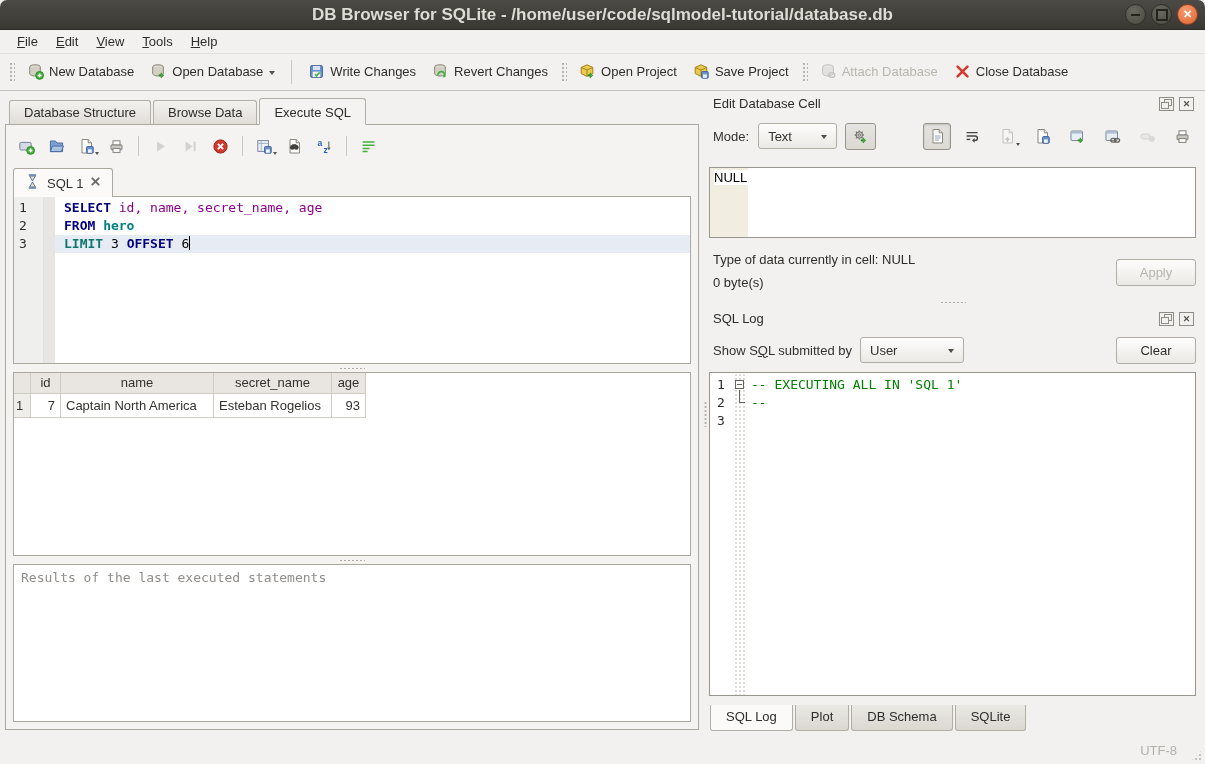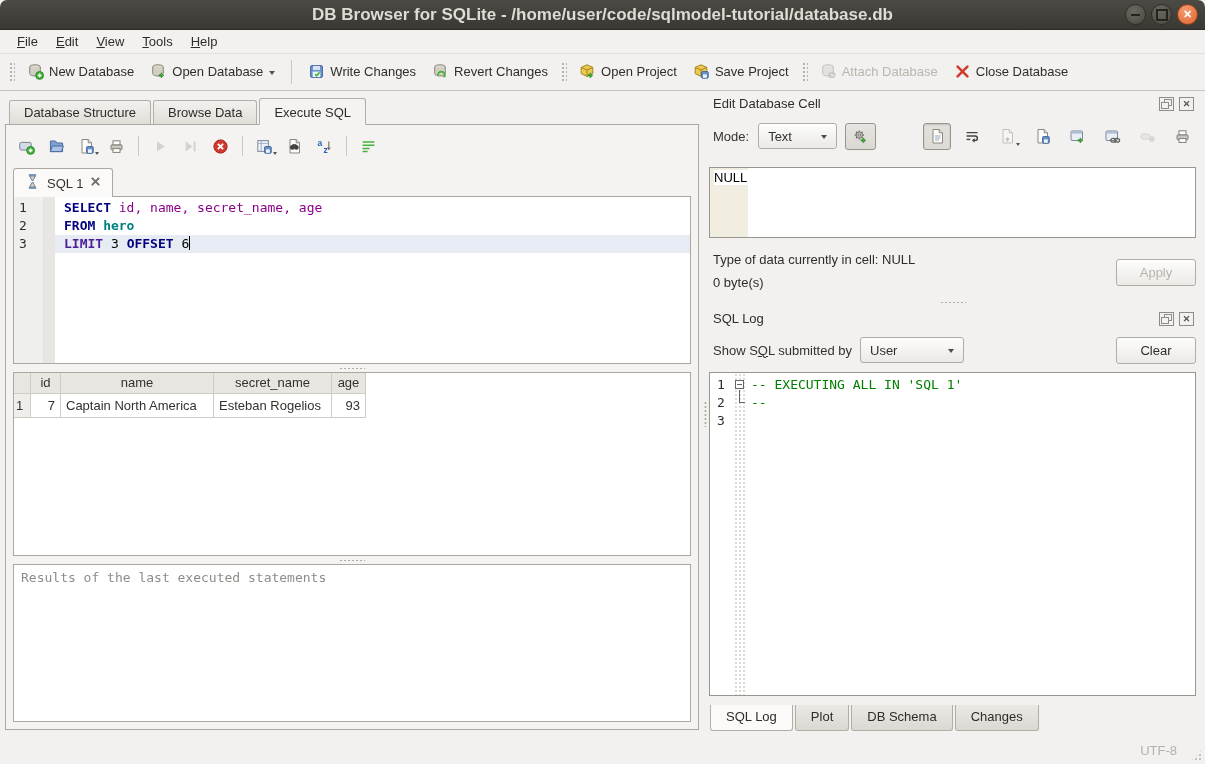--- a/index.html
+++ b/index.html
@@ -366,21 +366,21 @@
               <div class="ed-code"><span style="color: rgb(0, 0, 128); font-weight: bold;">SELECT</span><span style="color: rgb(139, 0, 139);"> id, name, secret_name, age</span></div>
             </div>
             <div class="ed-line">
               <div class="ed-gutter">2</div>
               <div class="ed-marker"></div>
               <div class="ed-code"><span style="color: rgb(0, 0, 128); font-weight: bold;">FROM</span><span style="color: rgb(0, 128, 128); font-weight: bold;"> hero</span></div>
             </div>
             <div class="ed-line current">
               <div class="ed-gutter">3</div>
               <div class="ed-marker"></div>
-              <div class="ed-code"><span style="color: #4c1d95; font-weight: bold;">LIMIT</span><span style="color: rgb(0, 0, 0);"> 3 </span><span style="color: rgb(0, 0, 128); font-weight: bold;">OFFSET</span><span style="color: rgb(0, 0, 0);"> 6</span><span class="caret"></span></div>
+              <div class="ed-code"><span style="color: #0f766e; font-weight: bold;">LIMIT</span><span style="color: rgb(0, 0, 0);"> 3 </span><span style="color: rgb(0, 0, 128); font-weight: bold;">OFFSET</span><span style="color: rgb(0, 0, 0);"> 6</span><span class="caret"></span></div>
             </div>
           </div>
 
         <div class="h-splitter"></div>
 
         <div class="grid-box" id="grid">
             <div class="g-row g-head">
               <div class="g-cell g-corner"></div>
               <div class="g-cell g-colhead" style="width: 30px; flex: 0 0 30px;">id</div>
               <div class="g-cell g-colhead" style="width: 153px; flex: 0 0 153px;">name</div>
@@ -542,21 +542,21 @@
             <div class="log-num">3</div>
             <div class="log-fold"></div>
             <div class="log-text" style="color: rgb(0, 128, 0);"></div>
           </div>
         </div>
 
       <div class="bottom-tabs" id="bottom-tabs">
           <div class="btab active">SQL Log</div>
           <div class="btab">Plot</div>
           <div class="btab">DB Schema</div>
-          <div class="btab">Changes</div>
+          <div class="btab">SQLite</div>
         </div>
 
     </div>
   </div>
 
   <div class="statusbar">
     <span>UTF-8</span>
     <div class="grip"></div>
   </div>
 

